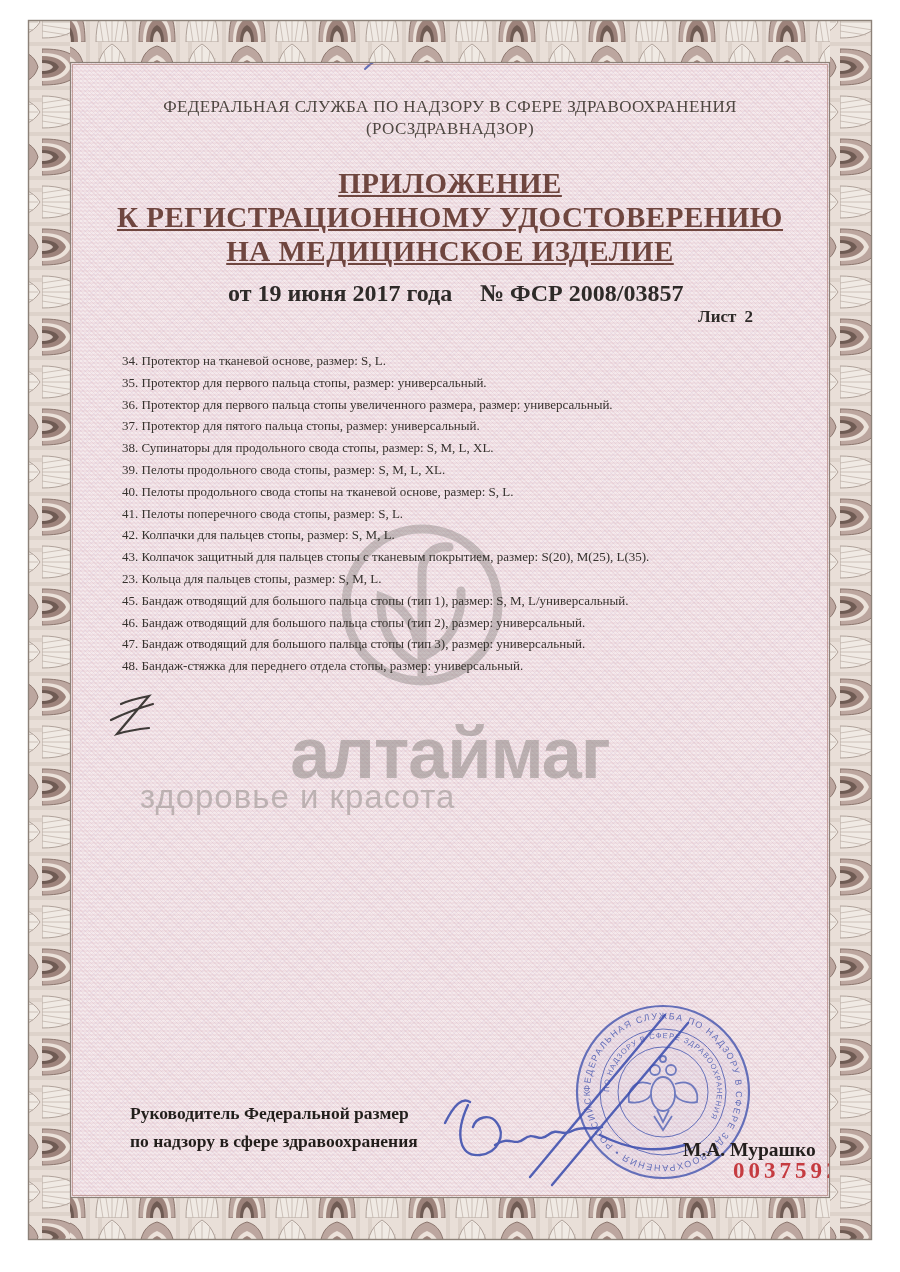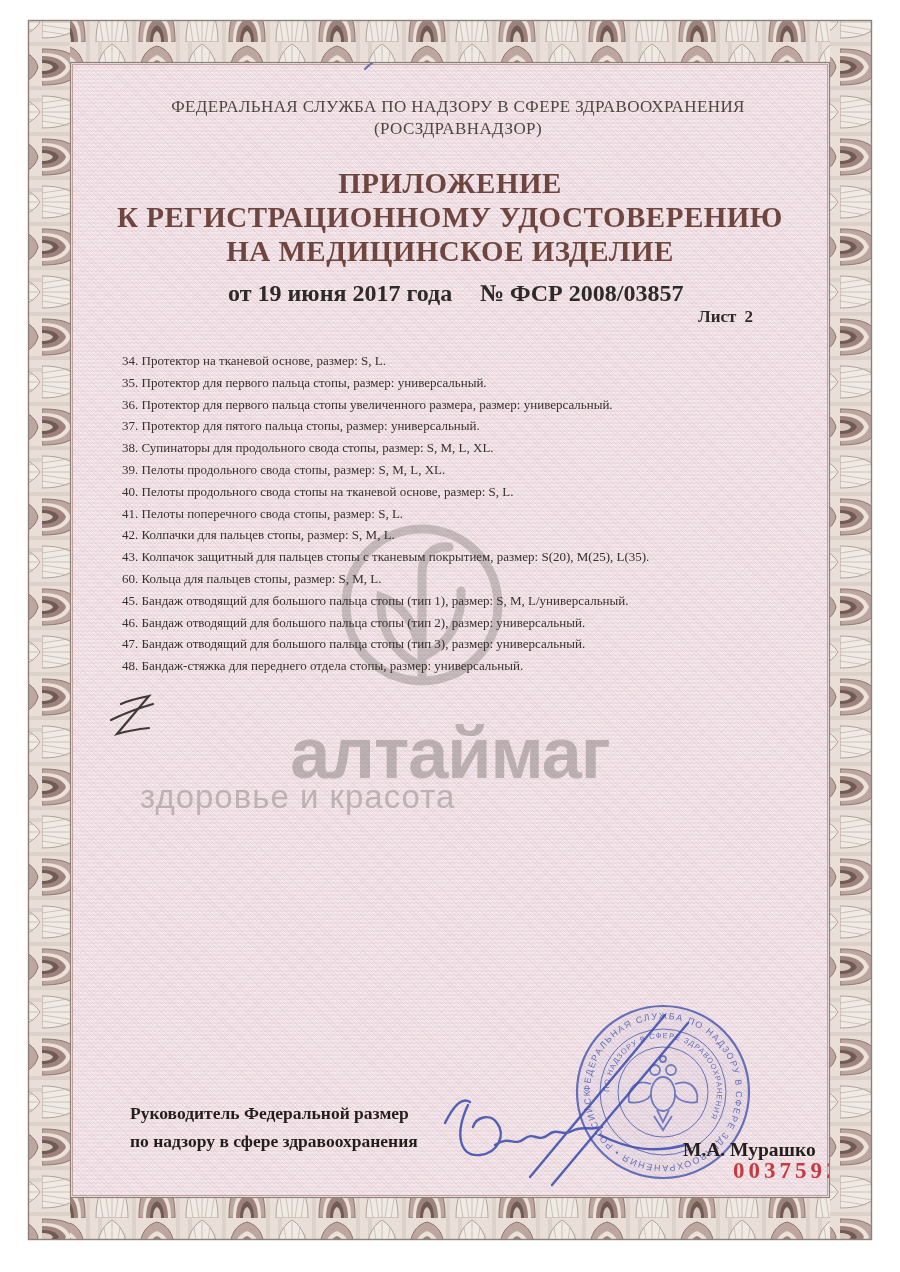--- a/index.html
+++ b/index.html
@@ -9,24 +9,24 @@
   
   .paper{left:71px;top:63px;width:758px;height:1135px;background-color:#f2e3e6;
          background-image:
            repeating-linear-gradient(45deg, rgba(211,160,172,0.18) 0 1px, rgba(255,255,255,0) 1px 3px),
            repeating-linear-gradient(-45deg, rgba(186,170,214,0.12) 0 1px, rgba(255,255,255,0) 1px 3px),
            repeating-linear-gradient(0deg, rgba(255,255,255,0.25) 0 2px, rgba(236,214,220,0.25) 2px 4px);
          z-index:0;}
   .content{z-index:2;}
   .wm{z-index:1;}
   .borderlayer{left:0;top:0;z-index:5;pointer-events:none;}
-  .agency{left:79px;top:96px;width:758px;text-align:center;color:#4e4741;
+  .agency{left:71px;top:96px;width:758px;text-align:center;color:#4e4741;
           font-size:17px;line-height:22px;letter-spacing:0.4px;}
   .title{left:71px;top:166px;width:758px;text-align:center;color:#6f463f;
-         font-weight:bold;font-size:29px;line-height:34px;letter-spacing:0.5px;}
+         font-weight:bold;font-size:29px;line-height:34px;letter-spacing:0.5px;text-decoration:underline;}
   .dateline{top:280px;color:#2e2a28;font-weight:bold;font-size:24px;}
   .sheet{left:698px;top:307px;color:#2e2a28;font-weight:bold;font-size:17px;word-spacing:4px;}
   .items{left:122px;top:350px;width:714px;color:#36322e;font-size:13px;line-height:21.8px;}
   .items div{margin:0;}
   .sigblock{left:130px;top:1099px;color:#221e1b;font-weight:bold;font-size:17.5px;line-height:28px;}
   .signame{left:683px;top:1139px;color:#241f1d;font-weight:bold;font-size:19.5px;}
   .serial{left:733px;top:1158px;color:#c53b40;font-weight:bold;font-size:23px;letter-spacing:4px;
           font-family:"Liberation Serif", serif;}
   .wmword{left:140px;top:712px;width:620px;text-align:center;color:#8b8481;opacity:0.52;
           font-family:"Liberation Sans", sans-serif;font-weight:bold;font-size:72px;letter-spacing:-1px;}
@@ -109,21 +109,21 @@
     <div>34. Протектор на тканевой основе, размер: S, L.</div>
     <div>35. Протектор для первого пальца стопы, размер: универсальный.</div>
     <div>36. Протектор для первого пальца стопы увеличенного размера, размер: универсальный.</div>
     <div>37. Протектор для пятого пальца стопы, размер: универсальный.</div>
     <div>38. Супинаторы для продольного свода стопы, размер: S, M, L, XL.</div>
     <div>39. Пелоты продольного свода стопы, размер: S, M, L, XL.</div>
     <div>40. Пелоты продольного свода стопы на тканевой основе, размер: S, L.</div>
     <div>41. Пелоты поперечного свода стопы, размер: S, L.</div>
     <div>42. Колпачки для пальцев стопы, размер: S, M, L.</div>
     <div>43. Колпачок защитный для пальцев стопы с тканевым покрытием, размер: S(20), М(25), L(35).</div>
-    <div>60. Кольца для пальцев стопы, размер: S, M, L.</div>
+    <div>23. Кольца для пальцев стопы, размер: S, M, L.</div>
     <div>45. Бандаж отводящий для большого пальца стопы (тип 1), размер: S, M, L/универсальный.</div>
     <div>46. Бандаж отводящий для большого пальца стопы (тип 2), размер: универсальный.</div>
     <div>47. Бандаж отводящий для большого пальца стопы (тип 3), размер: универсальный.</div>
     <div>48. Бандаж-стяжка для переднего отдела стопы, размер: универсальный.</div>
   </div>
 
   <svg class="abs content" style="left:105px;top:692px;" width="60" height="52" viewBox="0 0 60 52">
     <path d="M16,12 C24,8 34,6 44,4 L12,42 C22,39 34,37 44,36 M6,28 C20,21 34,16 48,12" stroke="#3f3b38" stroke-width="2.2" fill="none" stroke-linecap="round"></path>
   </svg>
 

